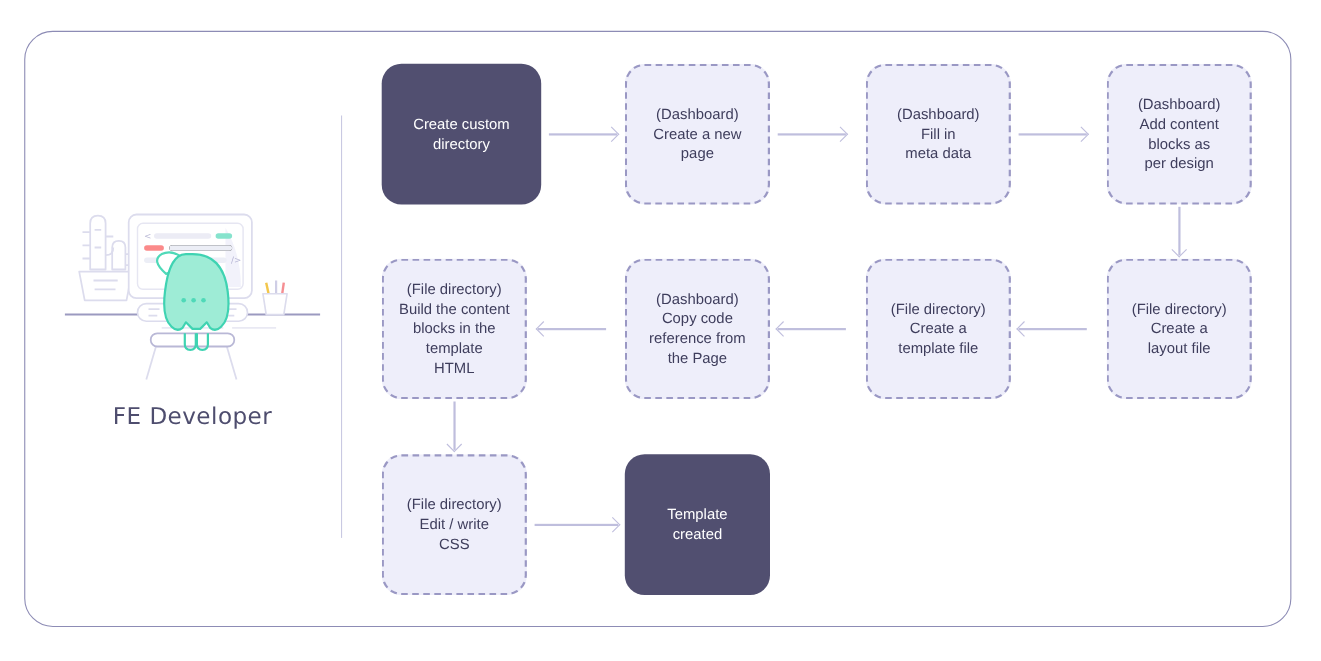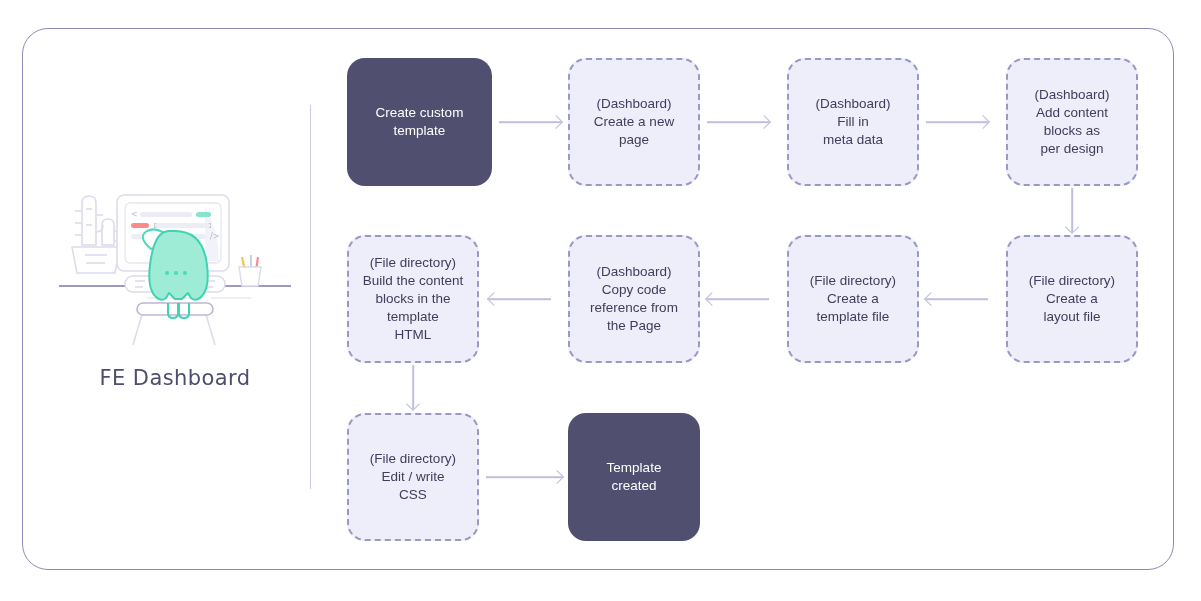--- a/index.html
+++ b/index.html
@@ -195,25 +195,25 @@
       </g>
 
       <g>
         <line x1="187" y1="72" x2="190" y2="86" stroke="#f2c64b" stroke-width="2.2"></line>
         <line x1="196" y1="70" x2="196" y2="86" stroke="#cfcee6" stroke-width="2"></line>
         <line x1="203" y1="72" x2="201" y2="86" stroke="#f58e92" stroke-width="2.2"></line>
         <path d="M184 82 h22 l-3 19 h-16 z" fill="#ffffff" stroke="#dcdced" stroke-width="1.5" stroke-linejoin="round"></path>
       </g>
     </svg>
   </div>
-  <div class="illo-caption">FE Dashboard</div>
+  <div class="illo-caption">FE Developer</div>
 
   <div class="node solid" style="left:347px; top:58px; width:145px; height:128px;">
     <span class="node-text">Create custom
-template</span>
+directory</span>
   </div>
 
   <div class="conn" style="left:499px; top:115px; width:62px; height:14px;">
     <span class="line-h"></span>
       <span class="head right"></span>
   </div>
 
   <div class="node dashed" style="left:568px; top:58px; width:132px; height:128px;">
     <span class="node-text">(Dashboard)
 Create a new

